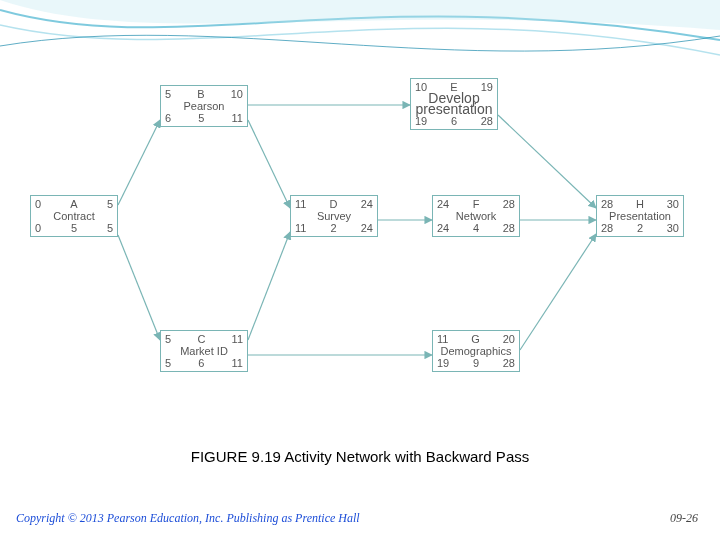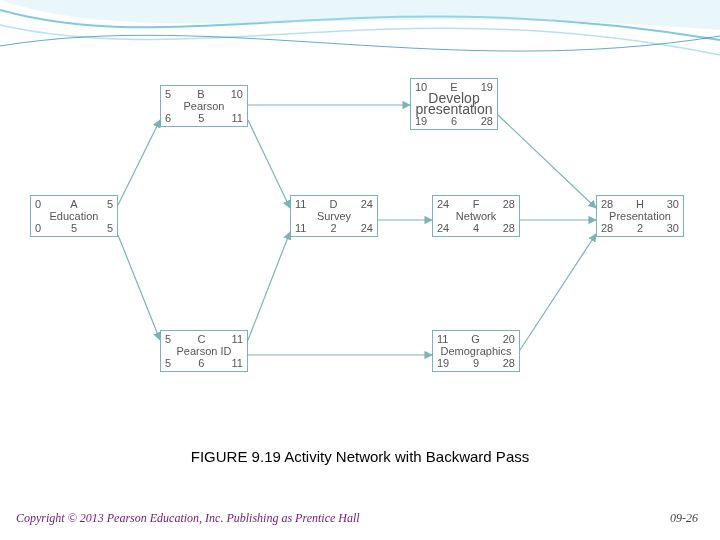--- a/index.html
+++ b/index.html
@@ -70,21 +70,21 @@
     font-size: 15px;
     color: #000;
   }
   .footer-left {
     position: absolute;
     left: 16px;
     bottom: 14px;
     font-family: Georgia, "Times New Roman", serif;
     font-style: italic;
     font-size: 12px;
-    color: #701a75;
+    color: #1d4ed8;
   }
   .footer-right {
     position: absolute;
     right: 22px;
     bottom: 14px;
     font-family: Georgia, "Times New Roman", serif;
     font-style: italic;
     font-size: 12px;
     color: #444;
     margin-left: 8px;
@@ -123,21 +123,21 @@
       <line x1="520" y1="290" x2="596" y2="174"></line>
     </g>
   </svg>
 
   <div class="node" style="left:30px; top:135px;">
     <div class="row">
         <span>0</span>
         <span>A</span>
         <span>5</span>
       </div>
-    <div class="name">Education</div>
+    <div class="name">Contract</div>
     <div class="rowb">
         <span>0</span>
         <span>5</span>
         <span>5</span>
       </div>
   </div>
 
   <div class="node" style="left:160px; top:25px;">
     <div class="row">
         <span>5</span>
@@ -151,21 +151,21 @@
         <span>11</span>
       </div>
   </div>
 
   <div class="node" style="left:160px; top:270px;">
     <div class="row">
         <span>5</span>
         <span>C</span>
         <span>11</span>
       </div>
-    <div class="name">Pearson ID</div>
+    <div class="name">Market ID</div>
     <div class="rowb">
         <span>5</span>
         <span>6</span>
         <span>11</span>
       </div>
   </div>
 
   <div class="node" style="left:290px; top:135px;">
     <div class="row">
         <span>11</span>

